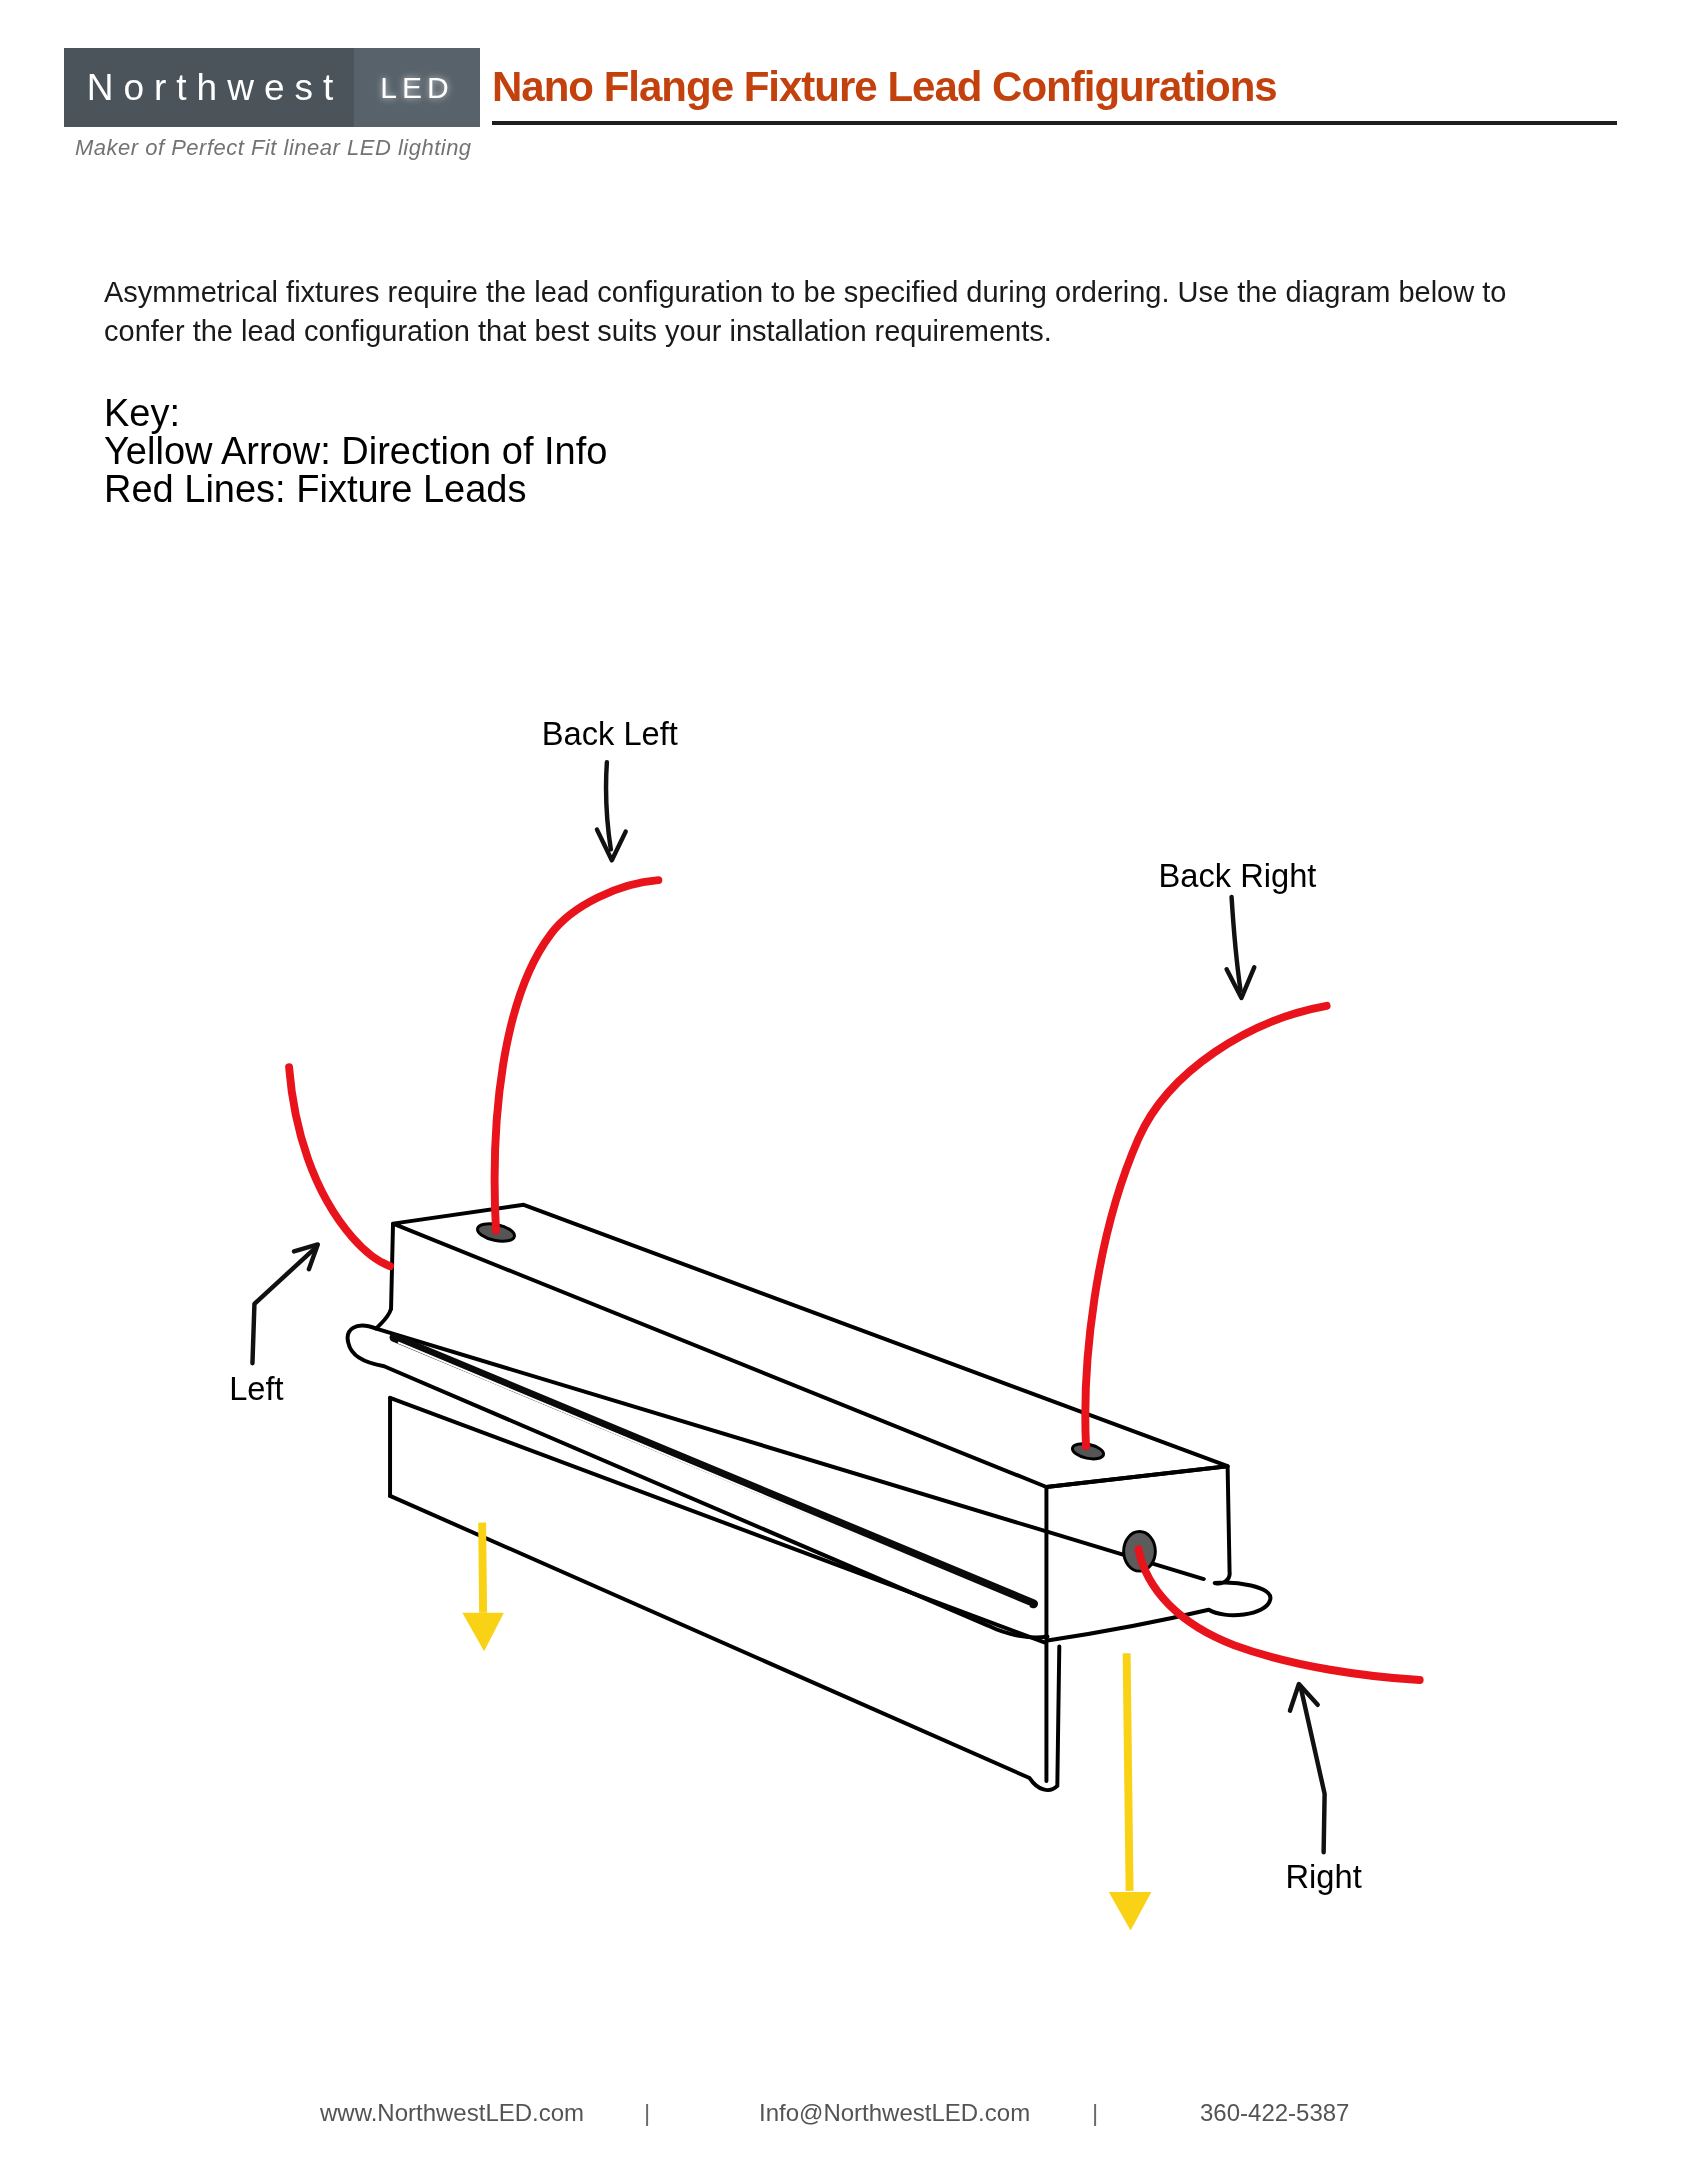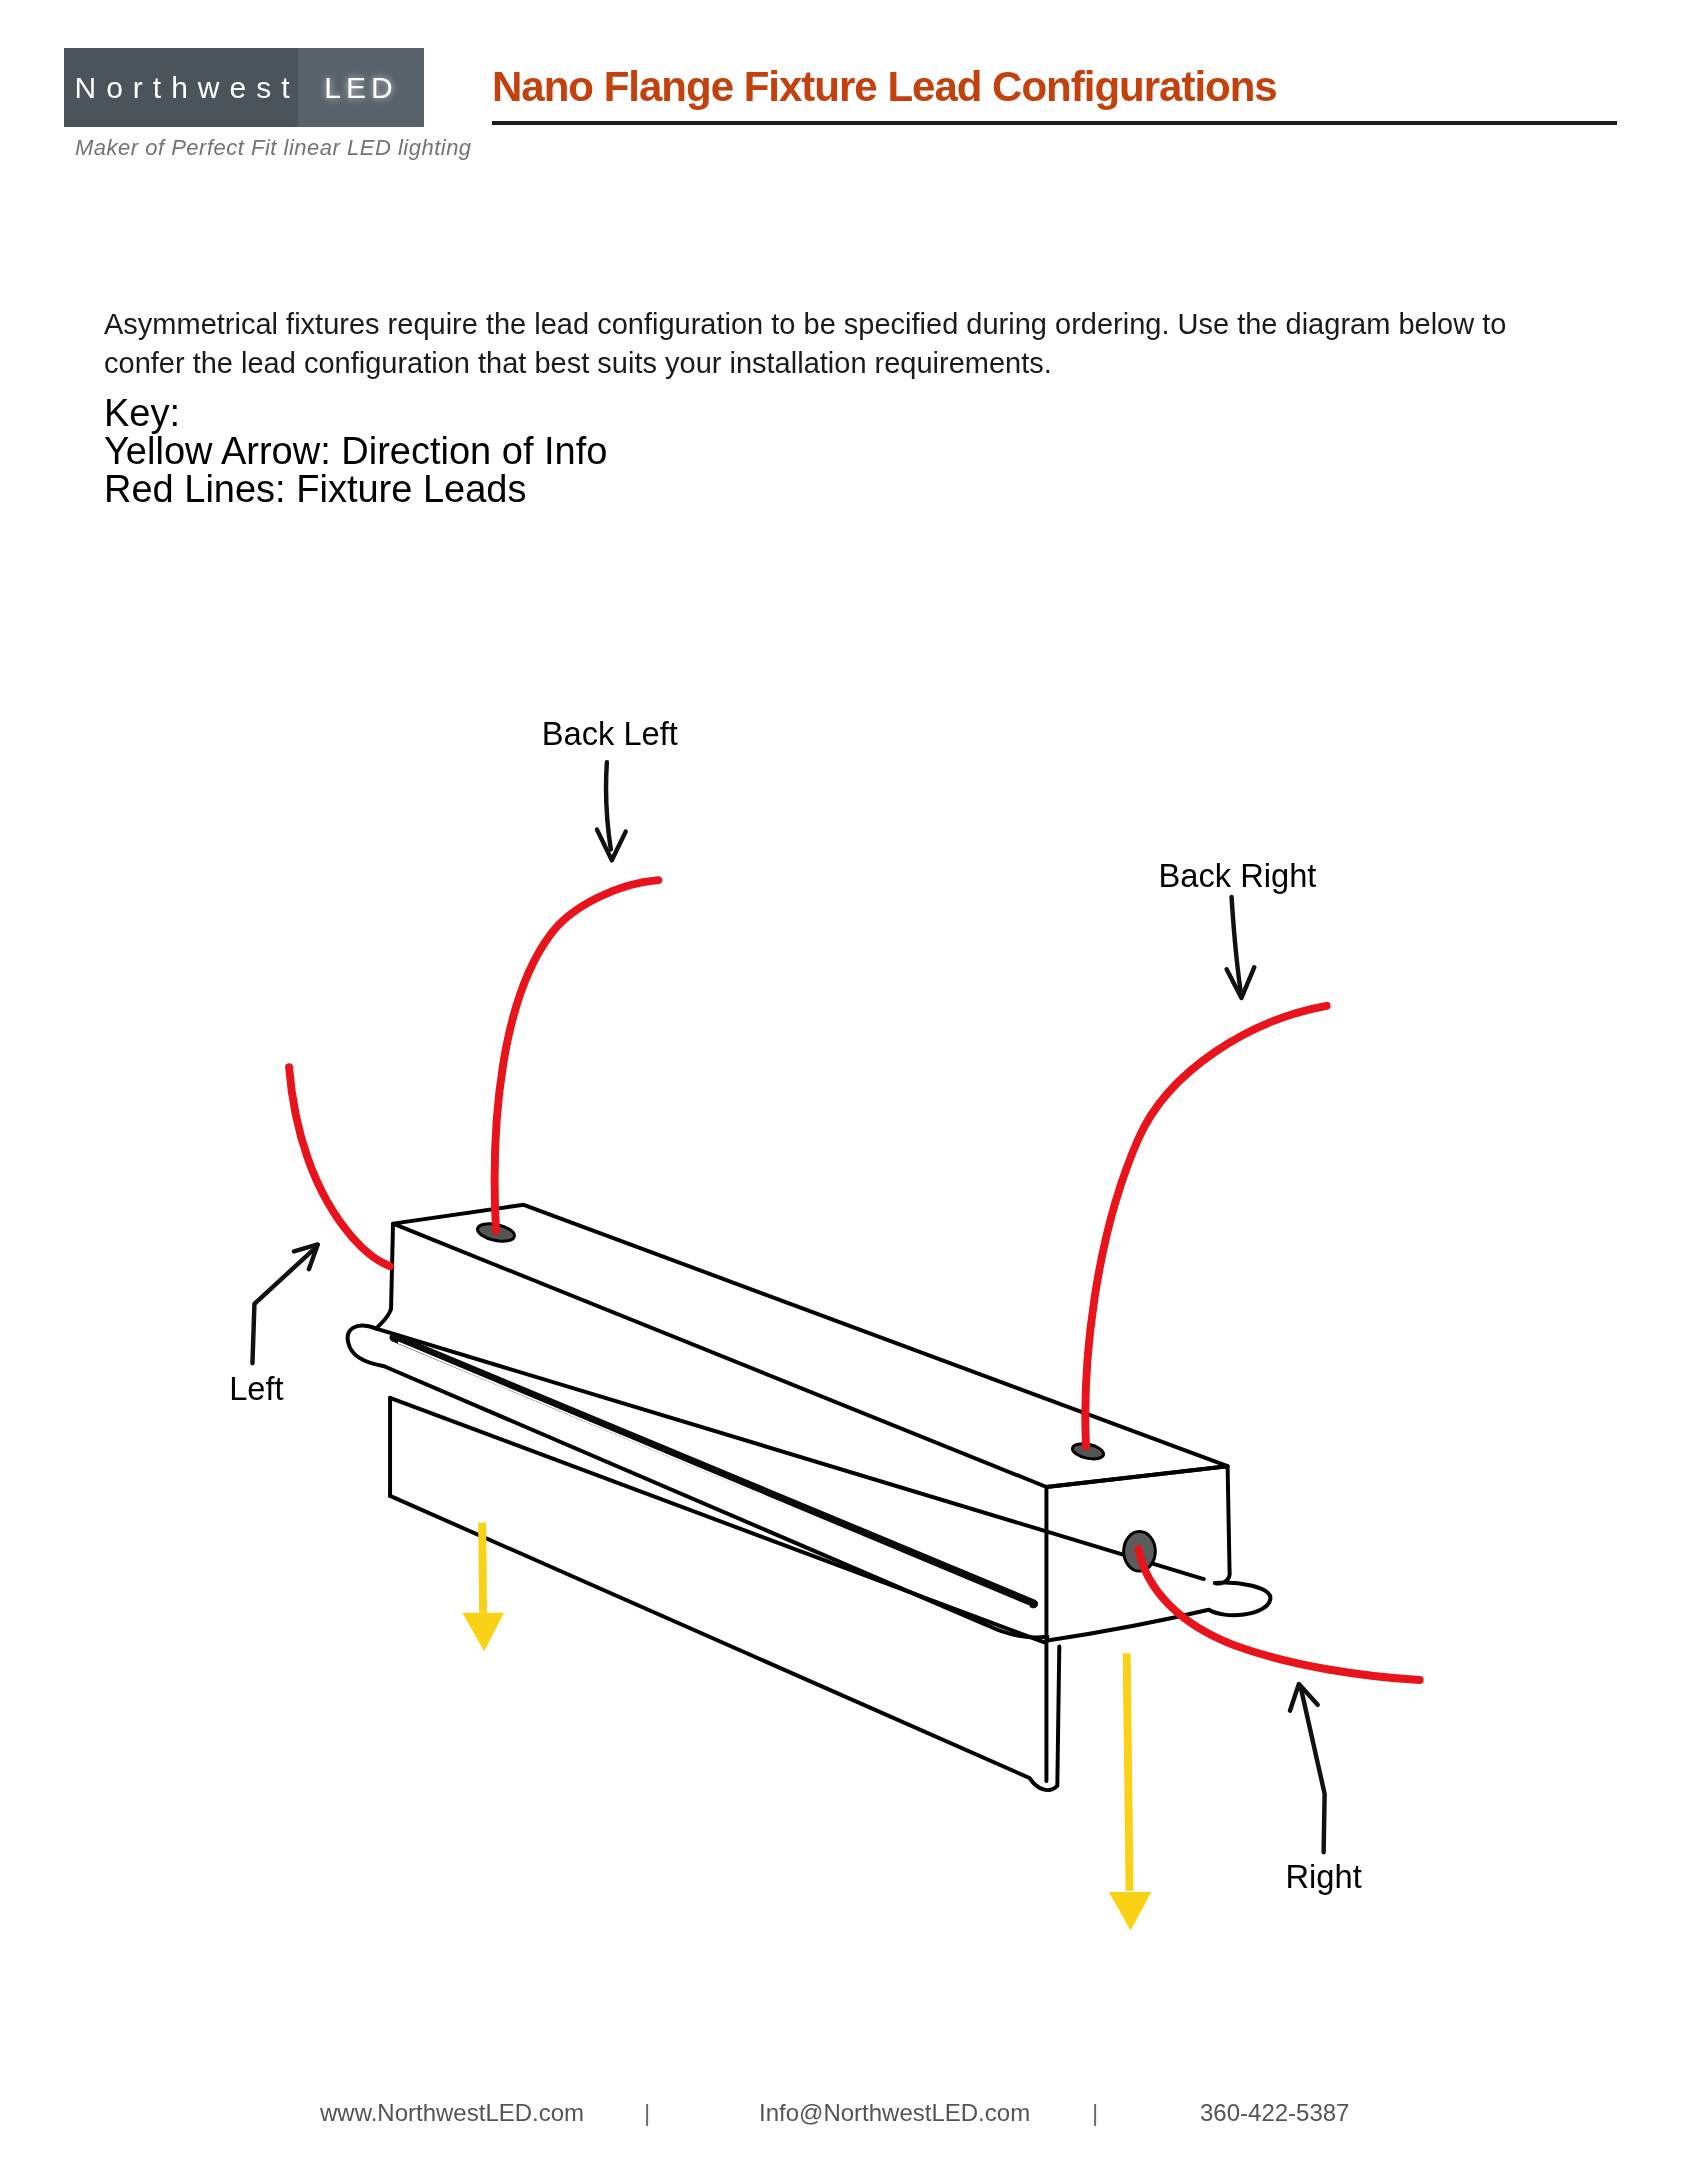--- a/index.html
+++ b/index.html
@@ -1,28 +1,28 @@
 <!DOCTYPE html>
 <html><head>
 <meta charset="utf-8">
 <style>
   html,body{margin:0;padding:0;background:#ffffff;}
   body{position:relative;width:1683px;height:2178px;font-family:"Liberation Sans",sans-serif;overflow:hidden;}
 
   .logo{position:absolute;left:64px;top:48px;height:79px;display:flex;}
-  .logo-primary{width:234px;background:#4a545a;color:#ffffff;font-size:30px;letter-spacing:10px;
+  .logo-primary{width:290px;background:#4a545a;color:#ffffff;font-size:37px;letter-spacing:10px;
     display:flex;align-items:center;justify-content:center;padding-left:12px;box-sizing:border-box;}
   .logo-secondary{width:126px;background:#57626a;color:#ffffff;font-size:30px;letter-spacing:5px;
     display:flex;align-items:center;justify-content:center;text-shadow:0 0 7px rgba(255,255,255,.75);}
   .tagline{position:absolute;left:75px;top:135px;font-size:22px;font-style:italic;color:#737373;letter-spacing:0.5px;}
 
   .title{position:absolute;left:492px;top:63px;width:1125px;font-size:42px;font-weight:bold;color:#c2410c;
     letter-spacing:-1px;border-bottom:4px solid #1e1e1e;padding-bottom:10px;white-space:nowrap;}
 
-  .intro{position:absolute;left:104px;top:273px;font-size:29px;color:#1a1a1a;line-height:39px;white-space:nowrap;margin-top:32px;}
+  .intro{position:absolute;left:104px;top:273px;font-size:29px;color:#1a1a1a;line-height:39px;white-space:nowrap;}
   .key{position:absolute;left:104px;top:394px;font-size:38px;color:#000000;line-height:38px;white-space:nowrap;}
 
   .diagram{position:absolute;left:0;top:0;}
   .diag-label{font-family:"Liberation Sans",sans-serif;font-size:33px;fill:#000;}
 
   .footer{position:absolute;top:2099px;left:0;width:1683px;height:40px;font-size:24px;color:#545454;}
   .footer span{position:absolute;top:0;white-space:nowrap;}
   .f-web{left:320px;}
   .f-sep1{left:644px;color:#6a6a6a;}
   .f-email{left:759px;}

